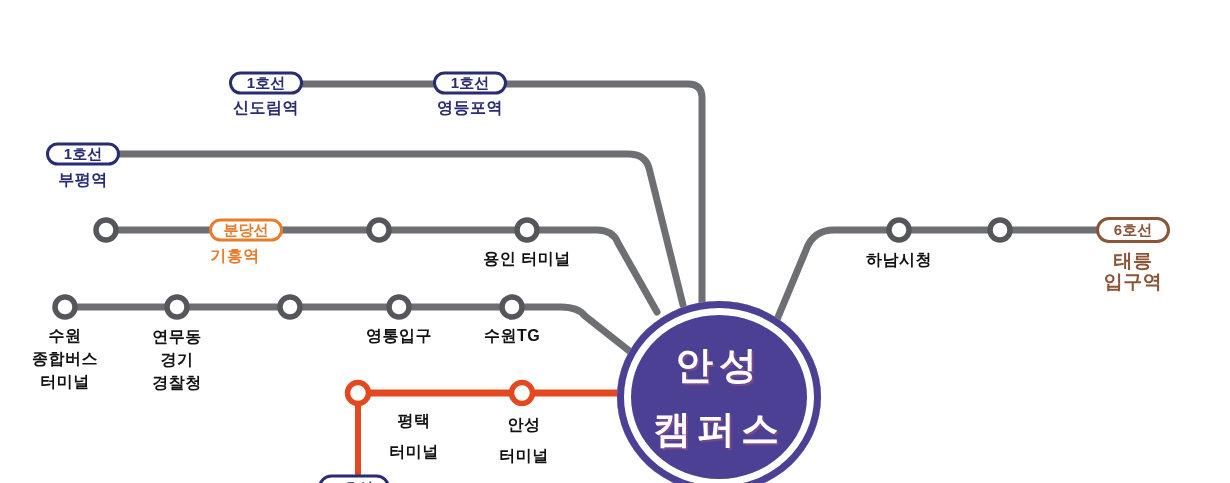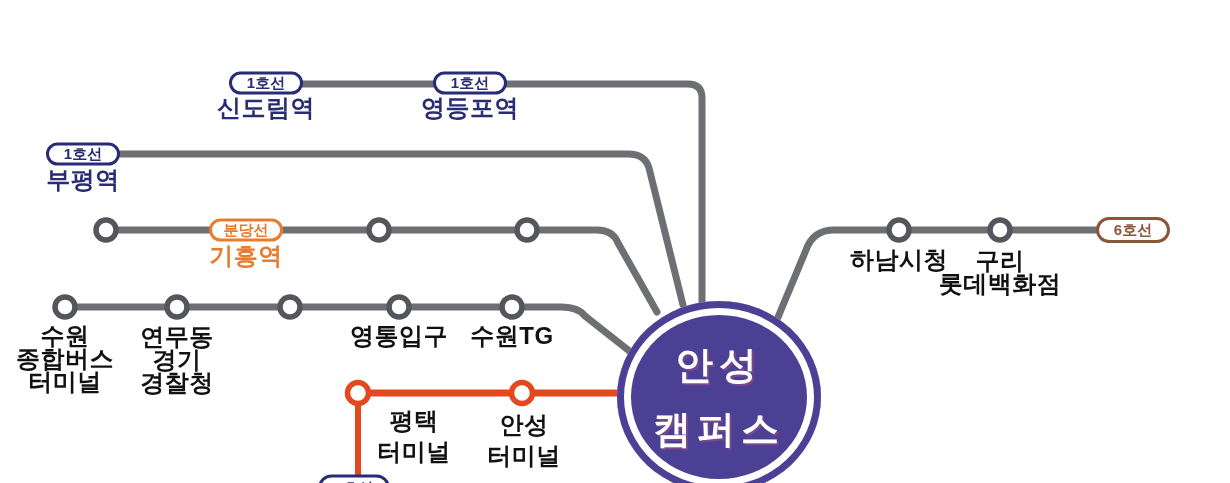--- a/index.html
+++ b/index.html
@@ -11,21 +11,21 @@
     font-family:"Liberation Sans","DejaVu Sans",sans-serif;
     margin-top:44px;
   }
   .routes{position:absolute;left:0;top:0;z-index:1;}
   
   .lbl{
     position:absolute;z-index:2;
     transform:translateX(-50%);
     text-align:center;
     font-weight:bold;
-    font-size:24px;line-height:23px;
+    font-size:16px;line-height:23px;
     color:var(--label-black);
     white-space:pre-line;
     letter-spacing:0.5px;
   }
   .lbl.navy{color:var(--navy);}
   .lbl.orange{color:var(--orange);}
   .lbl.brown{color:var(--brown);font-size:19px;line-height:21px;}
   .lbl.wide-lh{line-height:31px;}
   .lbl.big{font-size:27px;line-height:29px;}
   
@@ -99,25 +99,26 @@
   <div class="badge navy" style="left:470px;top:39px;">1호선</div>
   <div class="badge navy" style="left:83px;top:110px;">1호선</div>
   <div class="badge orange" style="left:246px;top:186px;">분당선</div>
   <div class="badge brown" style="left:1133px;top:186px;">6호선</div>
   <div class="badge navy" style="left:354px;top:444px;width:72px;height:27px;">1호선</div>
 
   <div class="lbl navy" style="left:266px;top:52px;">신도림역</div>
   <div class="lbl navy" style="left:470px;top:52px;">영등포역</div>
   <div class="lbl navy" style="left:83px;top:124px;">부평역</div>
 
-  <div class="lbl orange" style="left:246px;top:200px;">기흥역</div>
+  <div class="lbl orange" style="left:235px;top:200px;">기흥역</div>
+  <div class="lbl" style="left:527px;top:203px;">용인 터미널</div>
 
   <div class="lbl" style="left:899px;top:204px;">하남시청</div>
-  <div class="lbl" style="left:1000px;top:205px;">구리
-롯데백화점</div>
+  <div class="lbl brown" style="left:1133px;top:206px;">태릉
+입구역</div>
 
   <div class="lbl" style="left:65px;top:280px;">수원
 종합버스
 터미널</div>
   <div class="lbl" style="left:177px;top:281px;">연무동
 경기
 경찰청</div>
   <div class="lbl" style="left:399px;top:280px;">영통입구</div>
   <div class="lbl" style="left:512px;top:280px;">수원TG</div>
 

